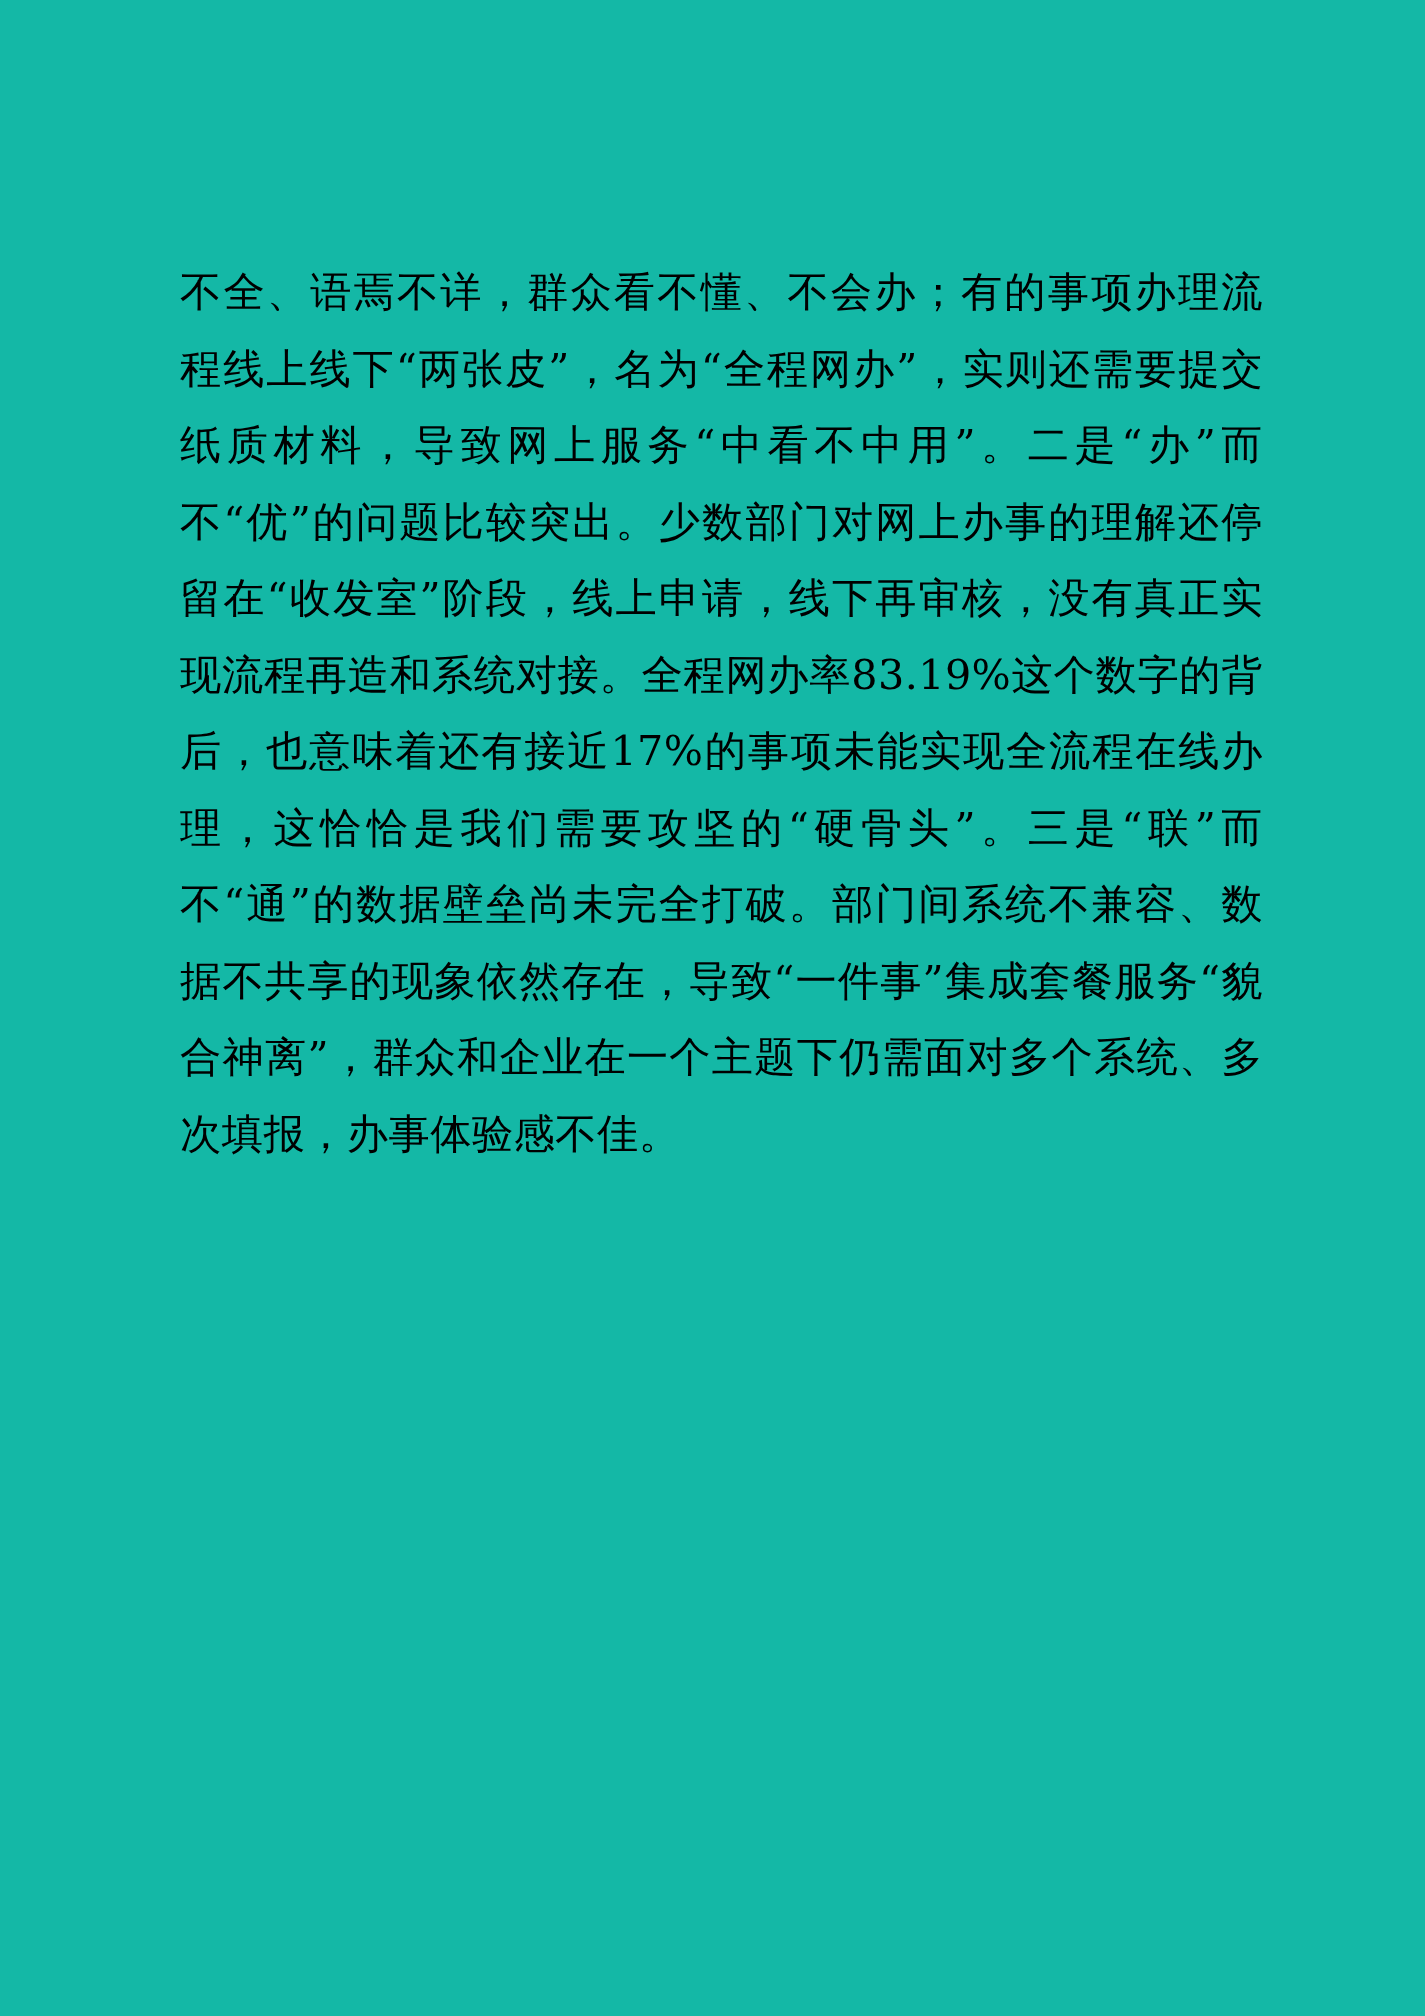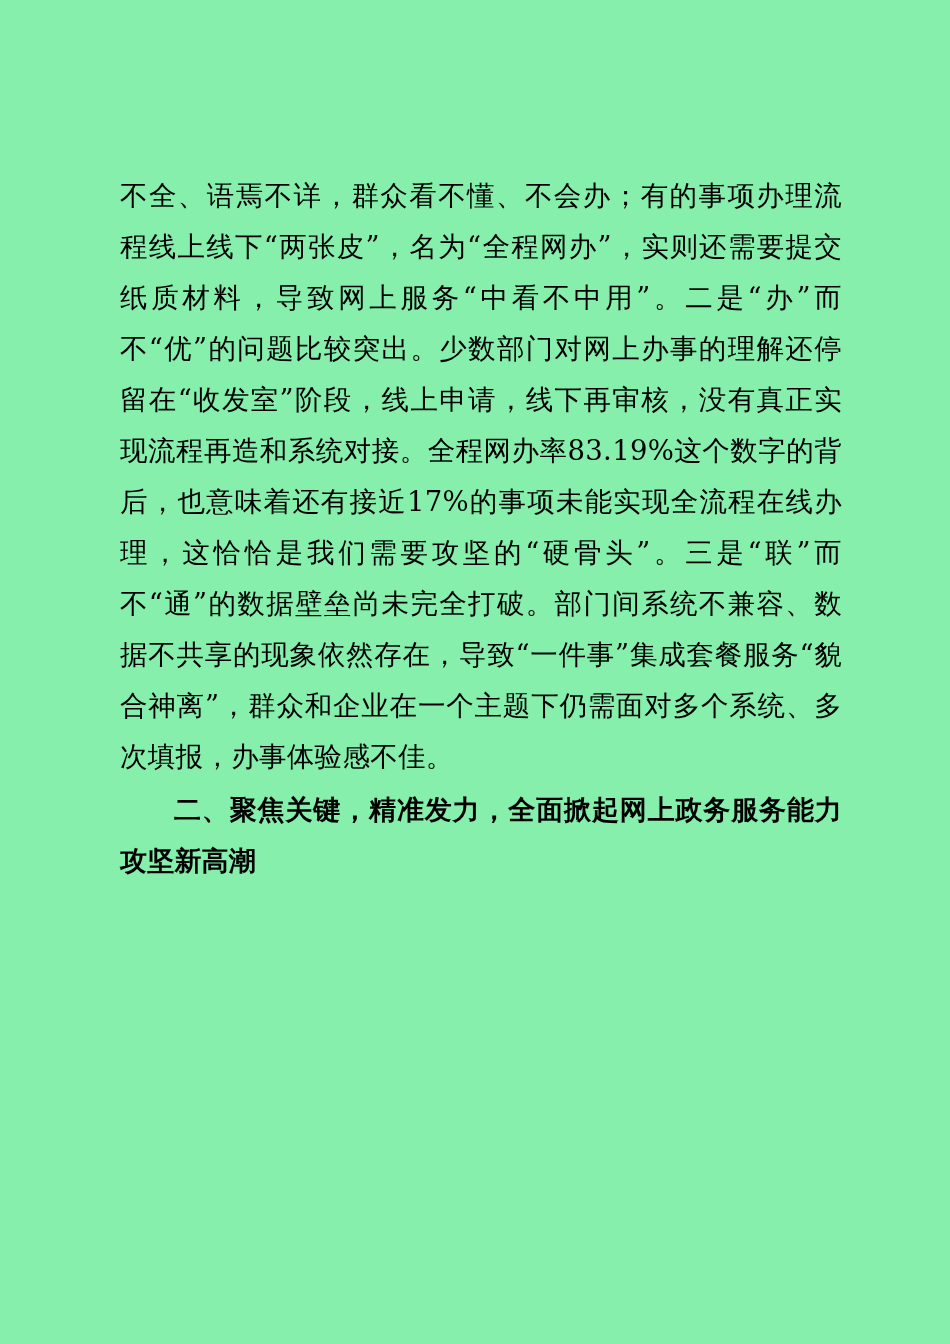--- a/index.html
+++ b/index.html
@@ -13,21 +13,21 @@
     font-family: "DejaVu Serif", "Liberation Serif", serif;
     color: #000000;
     overflow: hidden;
   }
   .page {
     position: relative;
     width: 950px;
     height: 1344px;
     box-sizing: border-box;
     padding: 170px 108px 60px 120px;
-    background: #86efac;
+    background: #14b8a6;
   }
   .doc-body {
     font-size: 27.5px;
     line-height: 51px;
     text-align: justify;
     text-justify: inter-ideograph;
     letter-spacing: 0.3px;
   }
   .para {
     margin: 0;
@@ -47,15 +47,14 @@
   }
   .spacer-sm { height: 2px; }
 </style>
 </head>
 <body>
 
 <div class="page">
   <div class="doc-body">
     <p class="para">不全、语焉不详，群众看不懂、不会办；有的事项办理流程线上线下“两张皮”，名为“全程网办”，实则还需要提交纸质材料，导致网上服务“中看不中用”。二是“办”而不“优”的问题比较突出。少数部门对网上办事的理解还停留在“收发室”阶段，线上申请，线下再审核，没有真正实现流程再造和系统对接。全程网办率83.19%这个数字的背后，也意味着还有接近17%的事项未能实现全流程在线办理，这恰恰是我们需要攻坚的“硬骨头”。三是“联”而不“通”的数据壁垒尚未完全打破。部门间系统不兼容、数据不共享的现象依然存在，导致“一件事”集成套餐服务“貌合神离”，群众和企业在一个主题下仍需面对多个系统、多次填报，办事体验感不佳。</p>
     <div class="spacer-sm"></div>
-    <p class="heading">二、聚焦关键，精准发力，全面掀起网上政务服务能力攻坚新高潮</p>
   </div>
 </div>
 
 </body></html>

